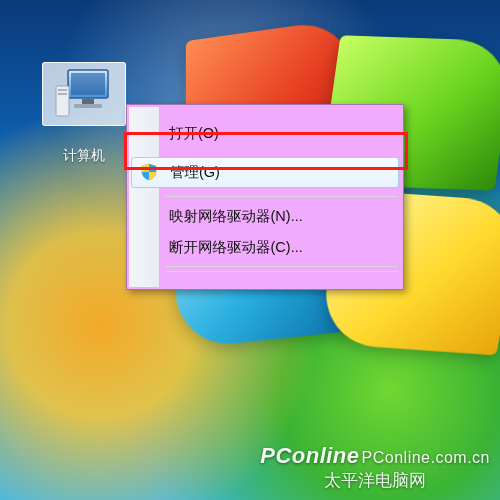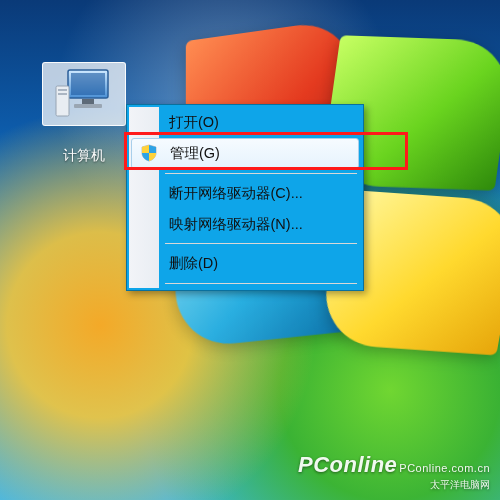--- a/index.html
+++ b/index.html
@@ -32,37 +32,37 @@
 }
 .icon-tile {
   width: 84px; height: 72px; background: rgba(255,255,255,0.72);
   border: 1px solid rgba(255,255,255,0.9); border-radius: 3px;
   display:flex; align-items:center; justify-content:center;
 }
 .icon-label { margin-top: 20px; padding: 1px 6px; text-shadow: 0 1px 2px rgba(0,0,0,0.55); }
 
 
 .context-menu {
-  position: absolute; left: 126px; top: 104px; width: 238px;
-  background: #0ea5e9;
+  position: absolute; left: 126px; top: 104px; width: 278px;
+  background: #f0abfc;
   border: 1px solid rgba(0,0,0,0.32);
   box-shadow: 3px 3px 7px rgba(0,0,0,0.35);
-  padding: 2px 2px; font-size: 14.5px; color: #111;
+  padding: 13px 2px; font-size: 14.5px; color: #111;
 }
 .menu-gutter {
   position: absolute; left: 2px; top: 2px; bottom: 2px; width: 30px;
   background: linear-gradient(90deg,#f2f4f8 0%,#e9edf3 100%);
 }
 .menu-item {
   position: relative; z-index: 2;
   padding: 6px 12px 6px 40px; line-height: 1.3; white-space: nowrap;
 }
 .menu-item.hover {
   background: linear-gradient(180deg,#f6fbff 0%,#e6f3fd 100%);
-  border: 1px solid #a9cfeb; border-radius: 3px; margin: 0 2px;
+  border: 1px solid #a9cfeb; border-radius: 3px; margin: 8px 2px;
   padding: 5px 10px 5px 38px;
 }
 .menu-sep {
   position: relative; z-index: 2;
   margin: 4px 4px 4px 36px; height: 1px;
   background: #d8d8d8;
 }
 .highlight-box {
   position: absolute; left: 124px; top: 132px; width: 284px; height: 38px;
   border: 3px solid #ff1a1a; pointer-events: none; z-index: 5;
@@ -70,21 +70,21 @@
 .shield-icon {
   position: absolute; left: 8px; top: 50%; transform: translateY(-50%);
   width: 18px; height: 18px;
 }
 .watermark {
   position: absolute; right: 10px; bottom: 8px; color: #fff;
   font-family: Arial, sans-serif; text-align: right;
   text-shadow: 0 1px 3px rgba(0,0,0,0.55);
 }
 .watermark .wm-main { font-size: 22px; font-style: italic; font-weight: bold; opacity: 0.92; letter-spacing: 0.5px; }
-.watermark .wm-sub { font-size: 10px; opacity: 0.9; }
+.watermark .wm-sub { font-size: 17px; opacity: 0.9; text-align: center; }
 </style>
 </head>
 <body>
 
 <div class="leaf red"></div>
 <div class="leaf green"></div>
 <div class="leaf blue"></div>
 <div class="leaf yellow"></div>
 
 <div class="desktop-icon">
@@ -121,31 +121,30 @@
         <path d="M9 1 L2 3 V9 H9 Z" fill="#ffd23a"></path>
         <path d="M2 9 H9 V17 C5 16 2 13 2 9 Z" fill="#2ea3e6"></path>
         <path d="M16 9 H9 V17 C13 16 16 13 16 9 Z" fill="#ffd23a"></path>
       </svg>
     </span>
     <span>管理(G)</span>
   </div>
 
   <div class="menu-sep"></div>
 
+  <div class="menu-item">映射网络驱动器(N)...</div>
   <div class="menu-item">断开网络驱动器(C)...</div>
-  <div class="menu-item">映射网络驱动器(N)...</div>
 
   <div class="menu-sep"></div>
 
-  <div class="menu-item">删除(D)</div>
 
   <div class="menu-sep"></div>
 
 </div>
 
 <div class="highlight-box"></div>
 
 <div class="watermark">
   <div class="wm-main">
-    <span>PConline</span><span style="font-size:11px;font-style:normal;font-weight:normal;margin-left:2px;">PConline.com.cn</span>
+    <span>PConline</span><span style="font-size:16px;font-style:normal;font-weight:normal;margin-left:2px;">PConline.com.cn</span>
   </div>
   <div class="wm-sub">太平洋电脑网</div>
 </div>
 
 </body></html>

